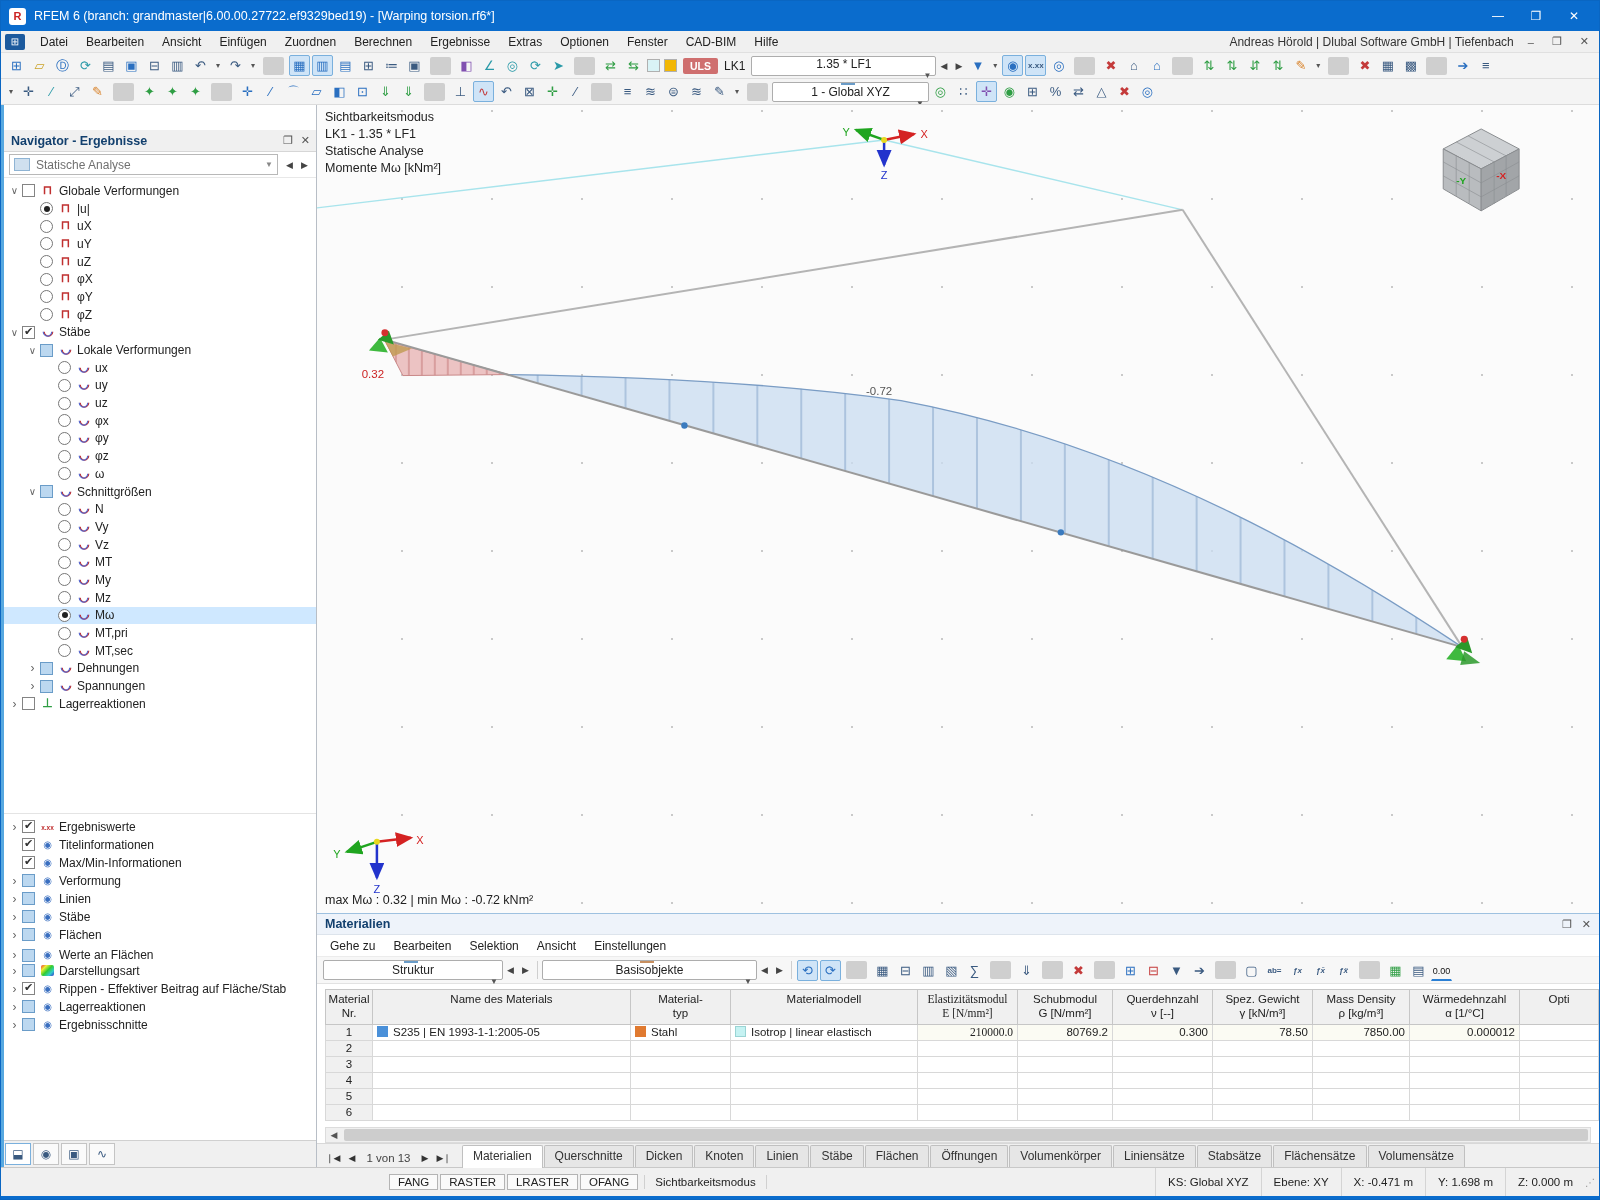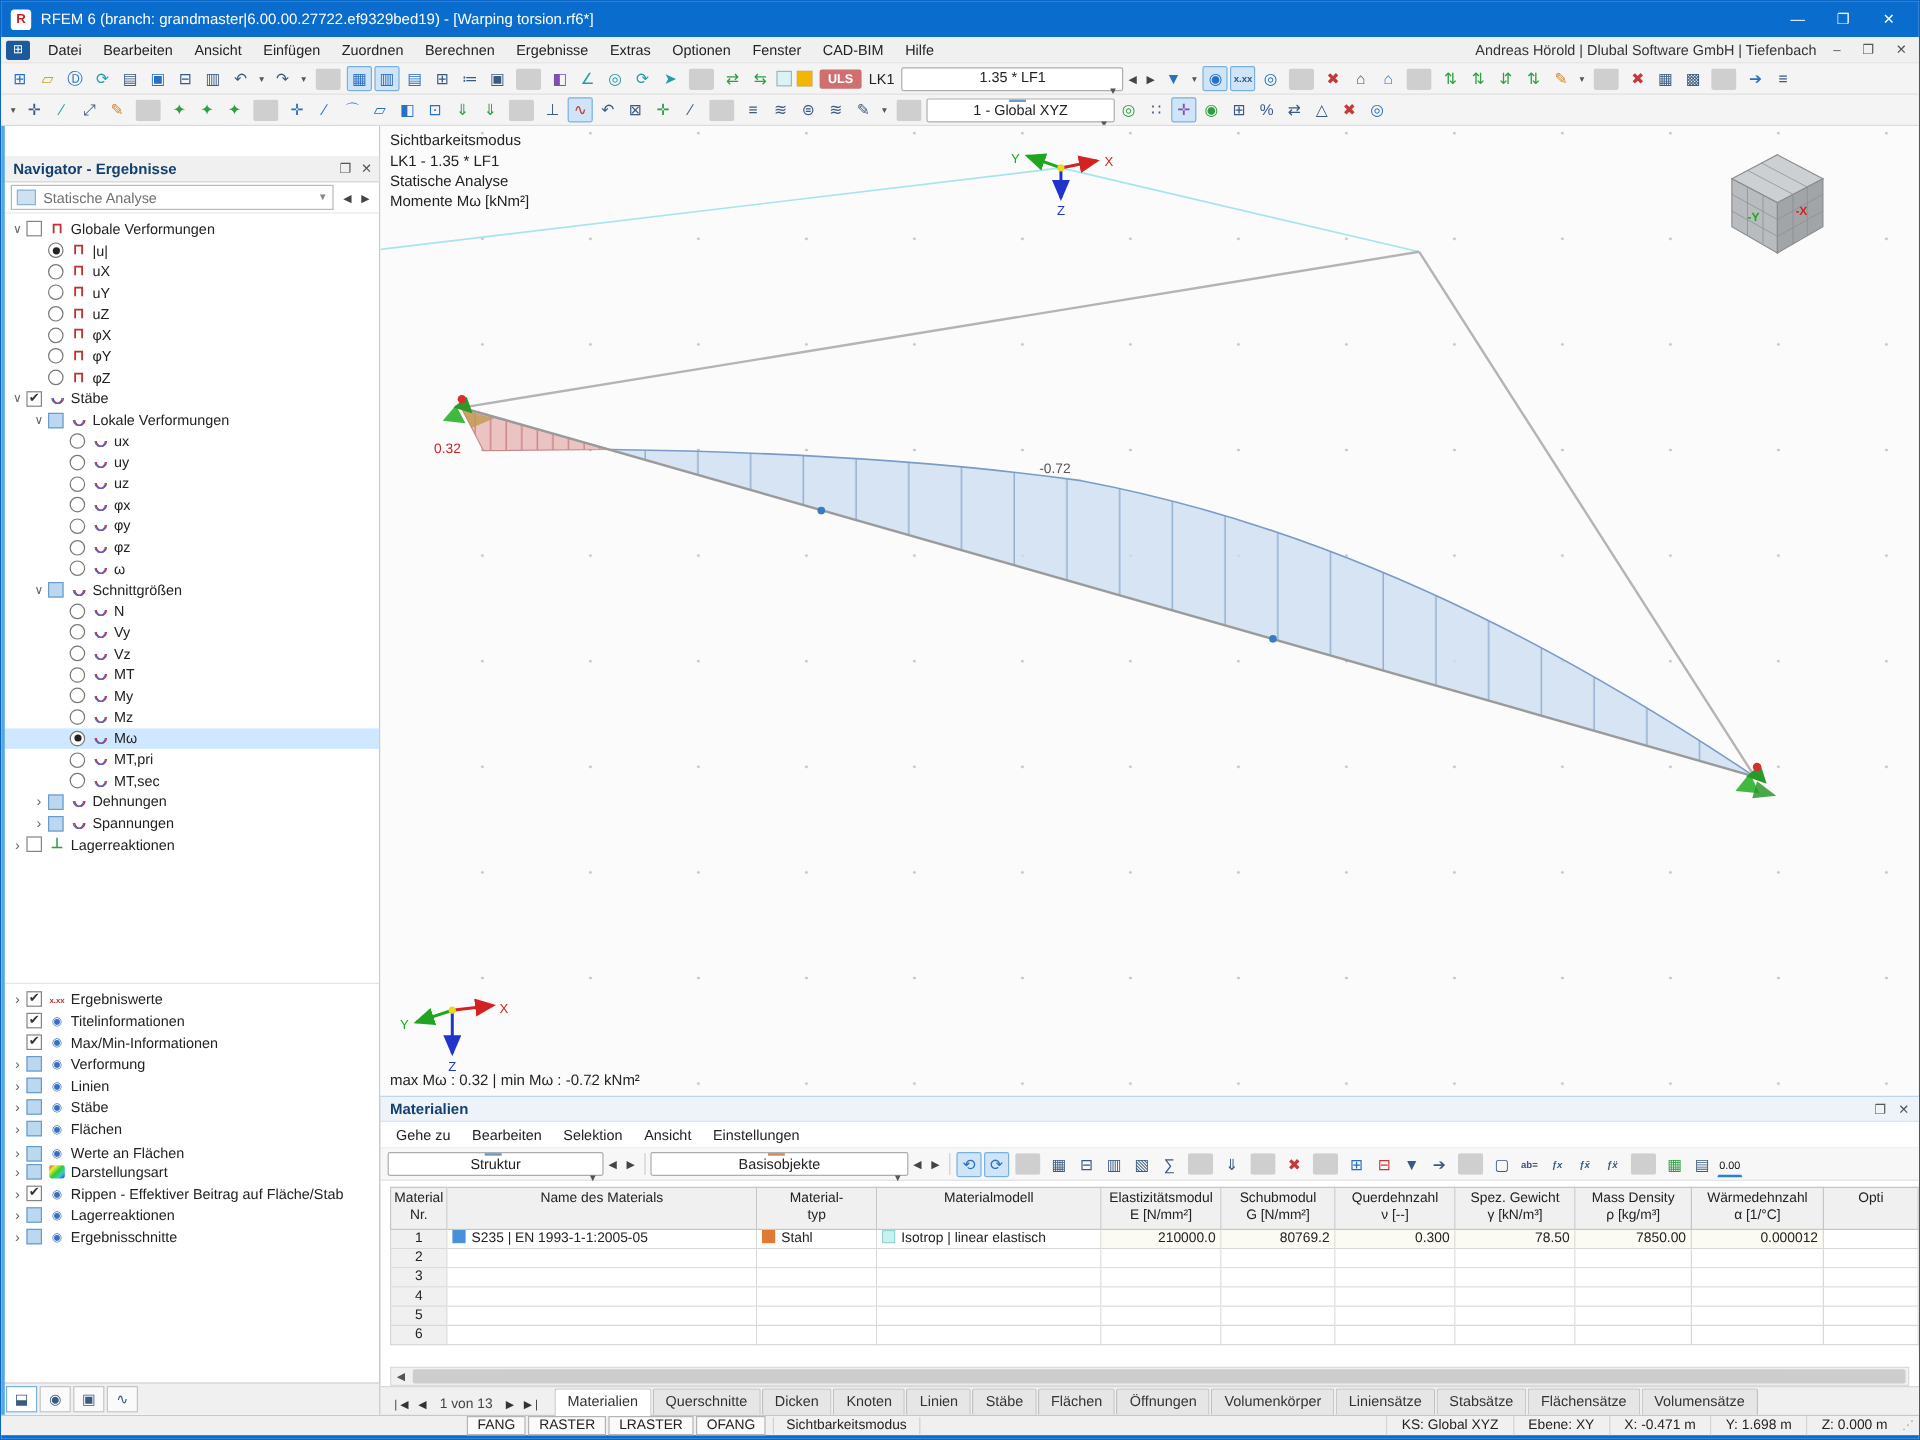--- a/index.html
+++ b/index.html
@@ -103,37 +103,37 @@
   .combo.basis { width:215px; }
   .mat-table { flex:1 1 auto; overflow:hidden; padding-left:8px; }
   .mt-headrow { display:flex; margin-top:5px; }
   .mt-h { border:1px solid #c6c6c6; border-left:none; background:#f0f0f0; text-align:center; font-size:11.5px; padding:2px 2px 1px; line-height:14px; height:36px; }
   .mt-h:first-child { border-left:1px solid #c6c6c6; }
   .mt-row { display:flex; }
   .mt-c { border:1px solid #d8d8d8; border-top:none; border-left:none; height:16px; font-size:11.5px; padding:0 4px; line-height:15px; background:#fff; white-space:nowrap; overflow:hidden; }
   .mt-c:first-child { border-left:1px solid #d8d8d8; background:#f0f0f0; text-align:center; }
   .mt-c.num { text-align:right; background:#fbfbf3; }
   .c0{width:48px;flex:0 0 auto;} .c1{width:258px;flex:0 0 auto;} .c2{width:100px;flex:0 0 auto;}
-  .c3{width:187px;flex:0 0 auto;} .c4{width:100px;flex:0 0 auto;} .c5{width:95px;flex:0 0 auto;}
+  .c3{width:187px;flex:0 0 auto;} .c4{width:100px;flex:0 0 auto;font-family:Liberation Serif, serif;} .c5{width:95px;flex:0 0 auto;}
   .c6{width:100px;flex:0 0 auto;} .c7{width:100px;flex:0 0 auto;} .c8{width:97px;flex:0 0 auto;}
   .c9{width:110px;flex:0 0 auto;} .c10{flex:1 1 auto;}
   .cell-swatch { display:inline-block; width:11px; height:11px; margin:0 5px 0 0; vertical-align:-1px; }
   .sw-name { background:#4a90d9; } .sw-typ { background:#e07a30; } .sw-model { background:#c5f2f2; border:1px solid #9ad4d4; }
   .mat-hscroll { height:16px; margin:2px 8px 0; background:#f0f0f0; border:1px solid #dcdcdc; display:flex; align-items:center; }
   .hs-btn { width:16px; text-align:center; color:#555; font-size:9px; }
   .hs-thumb { flex:1; height:12px; background:#cdcdcd; margin:0 2px; border-radius:2px; }
   .mat-tabs { height:24px; display:flex; align-items:flex-end; background:#f0f0f0; border-top:1px solid #d8d8d8; padding-left:4px; }
   .pager { display:flex; align-items:center; gap:2px; padding:0 8px 3px 2px; color:#444; }
   .pager .pbtn { font-size:9px; padding:0 3px; color:#333; }
   .pager-label { font-size:11.5px; padding:0 6px; }
   .mtab { border:1px solid #c0c0c0; border-bottom:none; background:#e6e6e6; padding:3px 10px 4px; margin-right:1px; font-size:12px; border-radius:2px 2px 0 0; color:#333; }
   .mtab.active { background:#fff; font-weight:normal; position:relative; top:1px; padding-bottom:5px; }
 
   
-  .statusbar { height:20px; flex:0 0 auto; background:#f0f0f0; border-top:1px solid #c8c8c8; border-bottom:3px solid #0a6ccd; display:flex; align-items:center; font-size:11.5px; }
+  .statusbar { height:32px; flex:0 0 auto; background:#f0f0f0; border-top:1px solid #c8c8c8; border-bottom:3px solid #0a6ccd; display:flex; align-items:center; font-size:11.5px; }
   .sb-spacer { width:388px; flex:0 0 auto; }
   .snap-btn { border:1px solid #b4b4b4; background:#fafafa; padding:1px 8px; margin-right:2px; color:#222; }
   .sb-mode { padding:1px 10px; border-left:1px solid #d0d0d0; border-right:1px solid #d0d0d0; margin-left:4px; }
   .sb-right { margin-left:auto; display:flex; align-items:center; height:100%; }
   .sb-field { padding:0 12px; border-left:1px solid #d4d4d4; height:100%; display:flex; align-items:center; }
   .sb-grip { width:14px; color:#999; font-size:10px; }
 </style>
 </head>
 <body>
 

